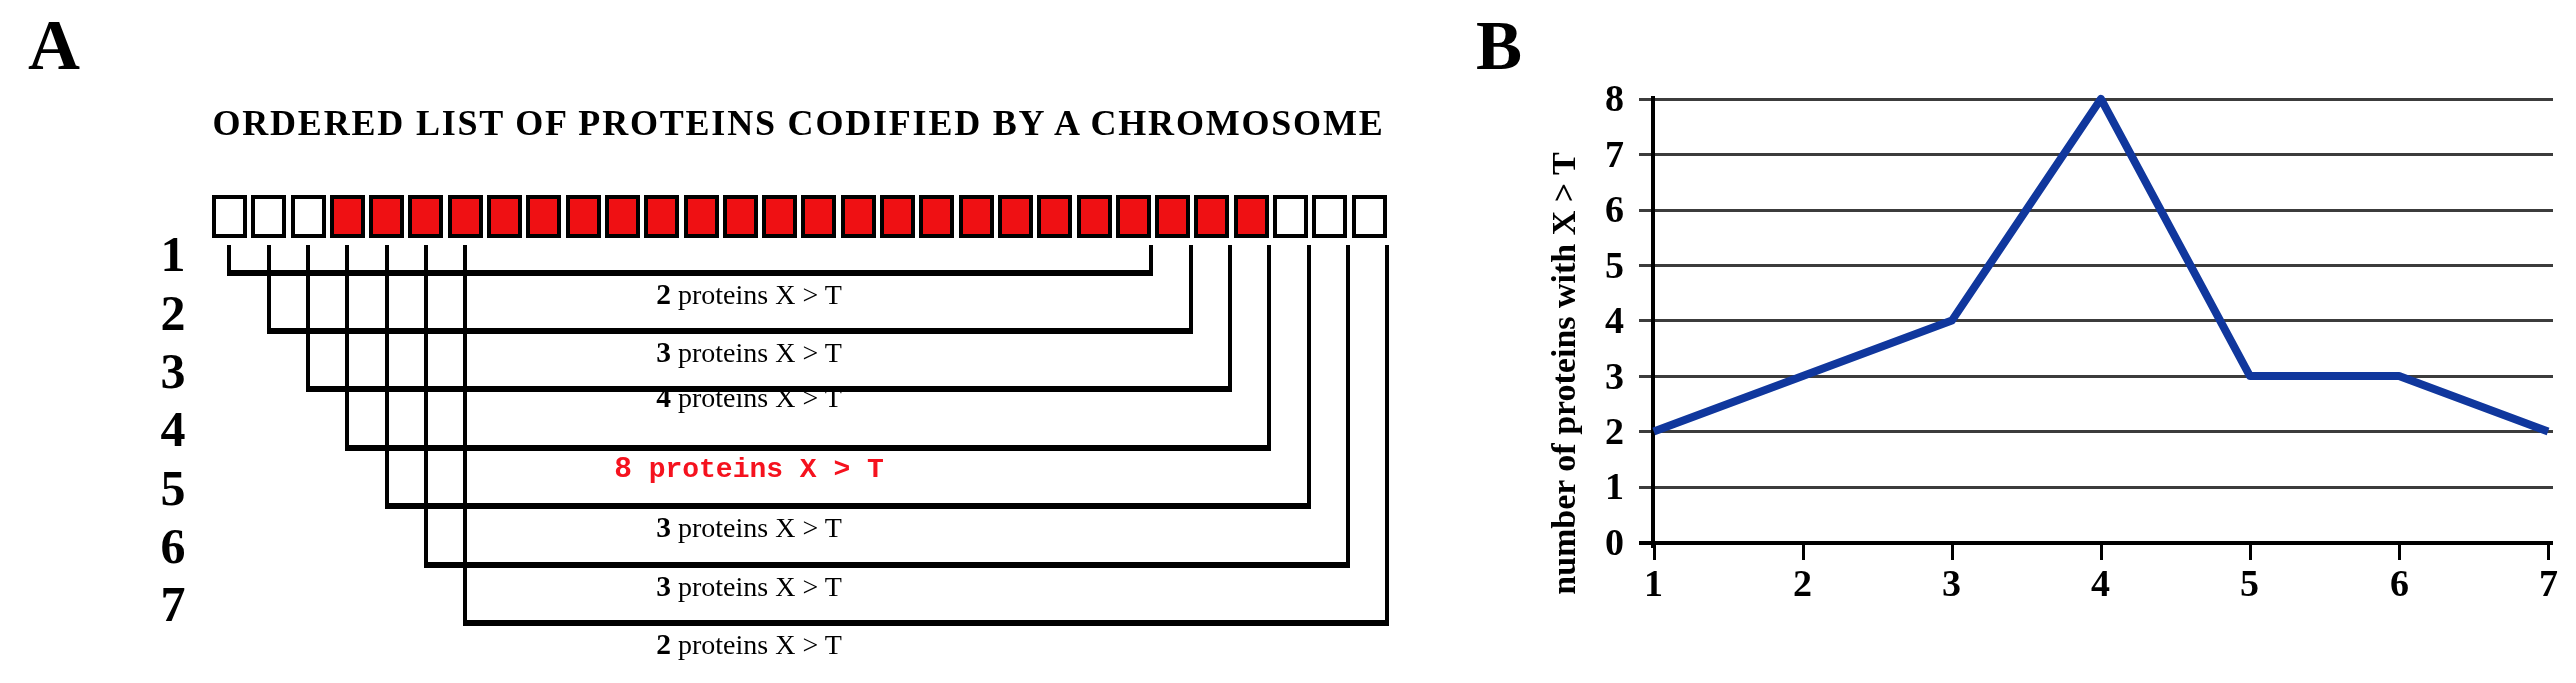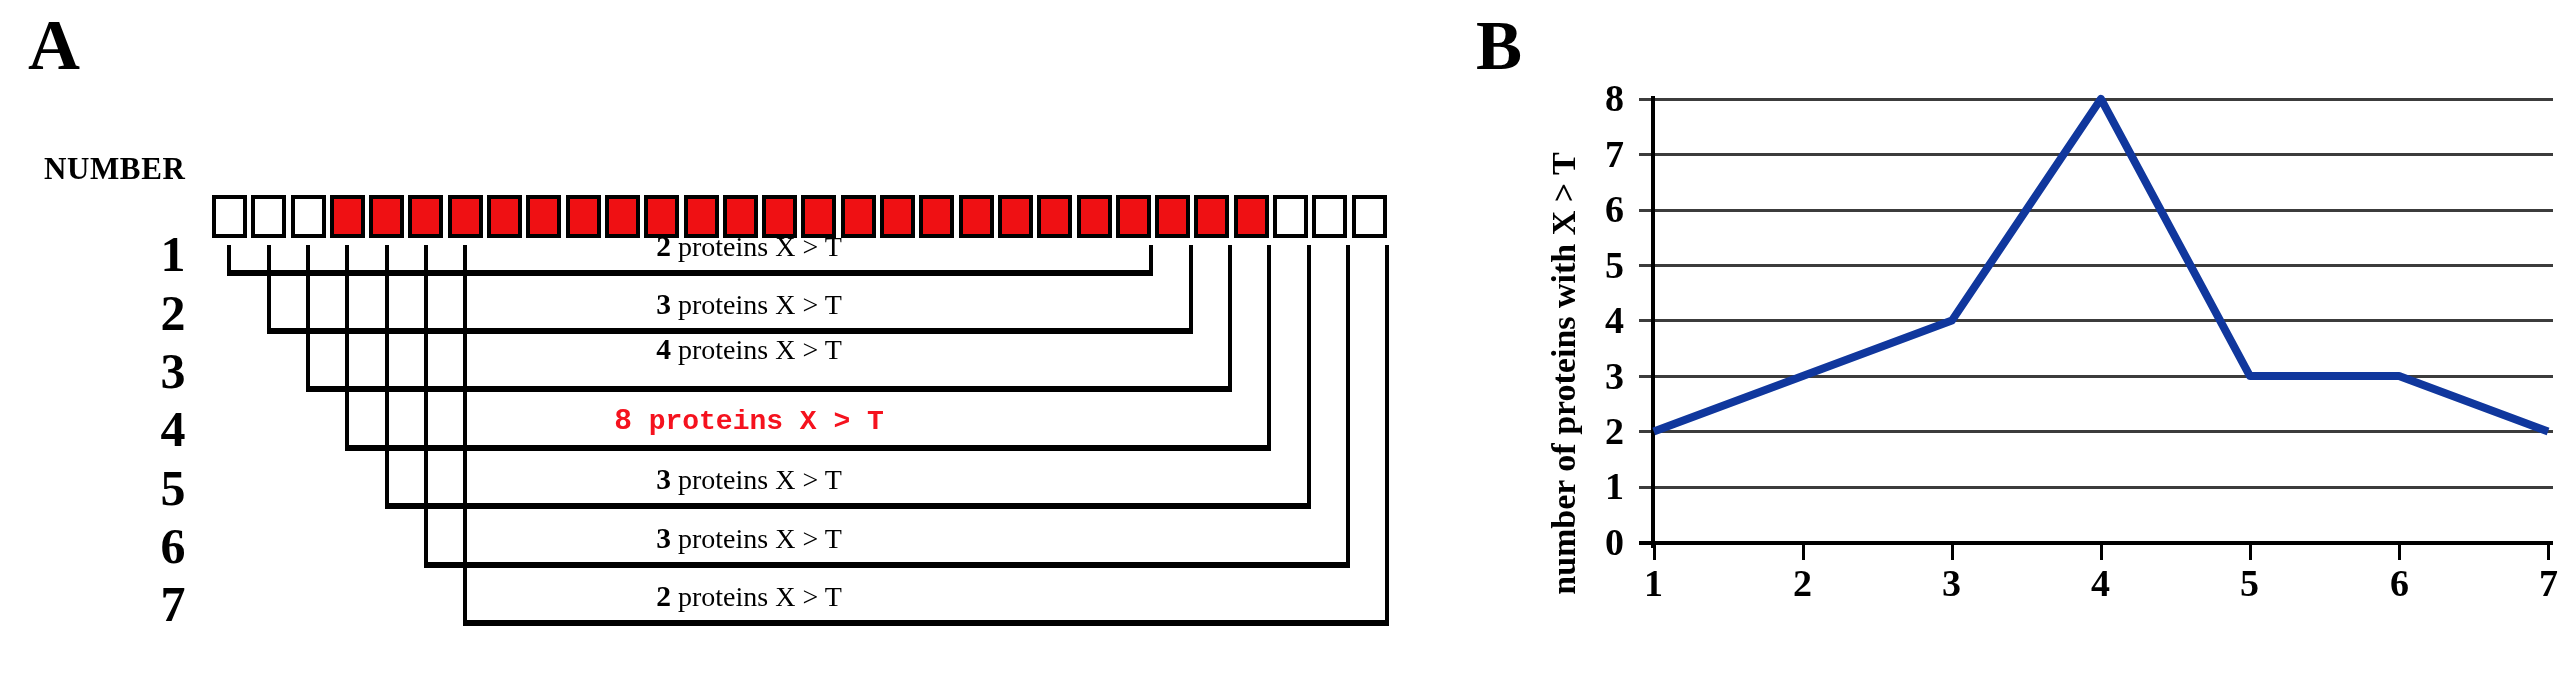--- a/index.html
+++ b/index.html
@@ -11,21 +11,21 @@
   #label-b{left:1476px;top:12.3px;font-size:69px;}
   #title-a{left:184px;top:102px;width:1229px;text-align:center;font-size:36px;font-weight:bold;letter-spacing:1.8px;white-space:nowrap;}
   #frame-header{left:18.4px;top:147px;width:167px;text-align:right;font-size:31px;font-weight:bold;line-height:44px;letter-spacing:0.6px;}
   #squares-row{left:212px;top:195px;height:43px;white-space:nowrap;font-size:0;}
   .sq{display:inline-block;box-sizing:border-box;width:35px;height:43px;border:4.3px solid #000;margin-right:4.3px;}
   .bracket-h{position:absolute;height:5.5px;background:#000;}
   .bracket-v{position:absolute;width:3.7px;background:#000;}
   .frame-number{position:absolute;left:18.4px;width:167px;text-align:right;
                 font-size:50px;font-weight:bold;line-height:55px;}
   .bracket-label{position:absolute;left:528px;width:442px;text-align:center;
-                 font-size:28px;line-height:37px;white-space:nowrap;}
+                 font-size:28px;line-height:37px;white-space:nowrap;margin-top:48px;}
   .bracket-label b{font-size:29.5px;}
   .bracket-label.hl{font-weight:bold;font-family:Liberation Mono, monospace;}
   .gridline{position:absolute;left:1639px;width:914px;height:3.1px;background:#3C3C3C;}
   .gridline.zero{background:#000;height:3.7px;}
   #y-axis-line{left:1651px;top:96px;width:3.7px;height:452px;background:#000;}
   .y-tick-label{position:absolute;left:1553px;width:71px;text-align:right;
                 font-size:38px;font-weight:bold;line-height:49px;}
   .x-tick{position:absolute;top:542px;width:3.1px;height:18.4px;background:#000;}
   .x-tick-label{position:absolute;top:559px;width:61px;text-align:center;
                 font-size:38px;font-weight:bold;line-height:49px;}
@@ -35,23 +35,23 @@
                 font-size:34px;font-weight:bold;transform:rotate(-90deg);white-space:nowrap;}
   #chart-svg{position:absolute;left:0;top:0;}
 </style>
 </head>
 <body>
 
 <div id="figure">
 
   <div id="label-a" class="abs panel-label">A</div>
 
+  <div id="title-a" class="abs">ORDERED LIST OF PROTEINS CODIFIED BY A CHROMOSOME</div>
 
   <div id="frame-header" class="abs">
-    <div>NUMBER</div>
   </div>
 
   <div id="squares-row" class="abs"><span class="sq" style="background: rgb(255, 255, 255);"></span><span class="sq" style="background: rgb(255, 255, 255);"></span><span class="sq" style="background: rgb(255, 255, 255);"></span><span class="sq" style="background: rgb(239, 16, 19);"></span><span class="sq" style="background: rgb(239, 16, 19);"></span><span class="sq" style="background: rgb(239, 16, 19);"></span><span class="sq" style="background: rgb(239, 16, 19);"></span><span class="sq" style="background: rgb(239, 16, 19);"></span><span class="sq" style="background: rgb(239, 16, 19);"></span><span class="sq" style="background: rgb(239, 16, 19);"></span><span class="sq" style="background: rgb(239, 16, 19);"></span><span class="sq" style="background: rgb(239, 16, 19);"></span><span class="sq" style="background: rgb(239, 16, 19);"></span><span class="sq" style="background: rgb(239, 16, 19);"></span><span class="sq" style="background: rgb(239, 16, 19);"></span><span class="sq" style="background: rgb(239, 16, 19);"></span><span class="sq" style="background: rgb(239, 16, 19);"></span><span class="sq" style="background: rgb(239, 16, 19);"></span><span class="sq" style="background: rgb(239, 16, 19);"></span><span class="sq" style="background: rgb(239, 16, 19);"></span><span class="sq" style="background: rgb(239, 16, 19);"></span><span class="sq" style="background: rgb(239, 16, 19);"></span><span class="sq" style="background: rgb(239, 16, 19);"></span><span class="sq" style="background: rgb(239, 16, 19);"></span><span class="sq" style="background: rgb(239, 16, 19);"></span><span class="sq" style="background: rgb(239, 16, 19);"></span><span class="sq" style="background: rgb(239, 16, 19);"></span><span class="sq" style="background: rgb(255, 255, 255);"></span><span class="sq" style="background: rgb(255, 255, 255);"></span><span class="sq" style="background: rgb(255, 255, 255);"></span></div>
   <div id="brackets">
       <div class="bracket-h" style="left: 229px; top: 270px; width: 922px;"></div>
       <div class="bracket-v" style="left: 227px; top: 245px; height: 31px;"></div>
       <div class="bracket-v" style="left: 1149px; top: 245px; height: 31px;"></div>
       <div class="bracket-h" style="left: 268px; top: 328px; width: 922px;"></div>
       <div class="bracket-v" style="left: 267px; top: 245px; height: 89px;"></div>
       <div class="bracket-v" style="left: 1189px; top: 245px; height: 89px;"></div>

